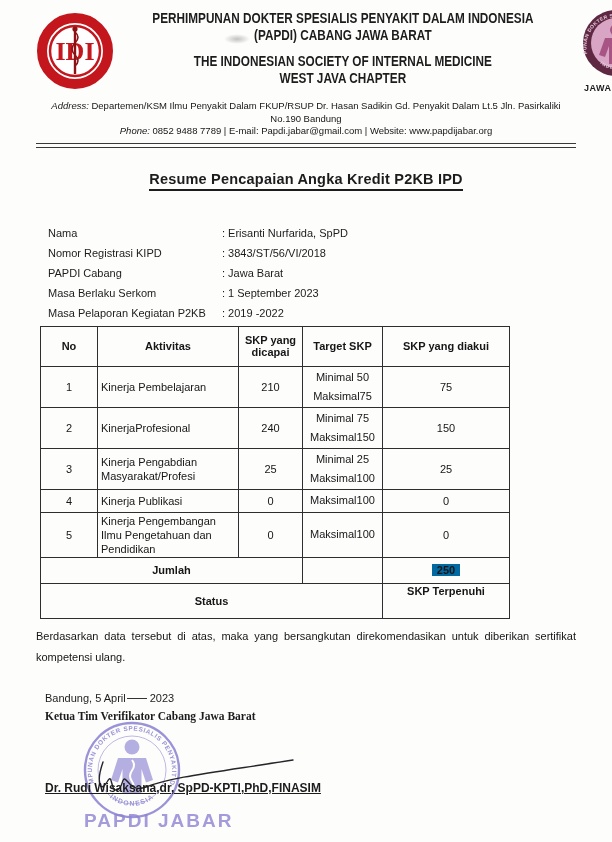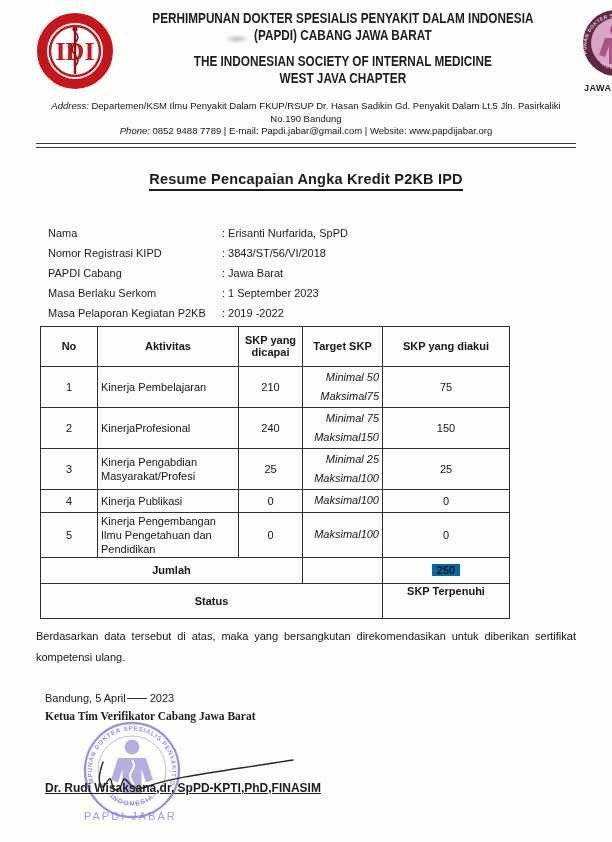--- a/index.html
+++ b/index.html
@@ -31,36 +31,36 @@
   .field-row{display:flex;height:20px;align-items:center;}
   .field-label{width:174px;flex:0 0 auto;}
   .field-value{flex:1 1 auto;}
   
   table.skp{border-collapse:collapse;margin:3px 0 0 4px;table-layout:fixed;
     font-size:11px;color:#161616;}
   table.skp th,table.skp td{border:1.4px solid #2e2e2e;padding:1px 3px;overflow:hidden;}
   table.skp th{font-weight:bold;text-align:center;vertical-align:middle;}
   td.c{text-align:center;vertical-align:middle;}
   td.l{text-align:left;vertical-align:middle;line-height:14px;}
-  td.tgt{text-align:right;vertical-align:middle;line-height:19px;font-style:italic;}
+  td.tgt{text-align:center;vertical-align:middle;line-height:19px;}
   tr.hrow{height:40px;} tr.r40{height:40px;} tr.r23{height:23px;}
   tr.jml{height:26px;} tr.sts{height:35px;}
   .jml-val{background:#0369a1;padding:0 5px;font-weight:bold;}
   .sts-val{vertical-align:top;text-align:center;font-weight:bold;padding-top:3px;}
   .bold{font-weight:bold;}
   
   .para{font-size:11px;line-height:21px;text-align:justify;margin-top:7px;color:#161616;}
   .closing{position:relative;margin-top:24px;height:170px;}
   .date-line{font-size:11px;margin-left:9px;position:relative;z-index:2;}
   .pen-dash{display:inline-block;width:20px;border-top:1.4px solid #333;
     vertical-align:middle;margin:0 3px 0 1px;}
   .role-line{font-size:11.5px;font-weight:bold;margin:6px 0 0 9px;position:relative;z-index:2;font-family:Liberation Serif, serif;}
   .stamp-svg{position:absolute;left:44px;top:18px;z-index:1;pointer-events:none;}
   .papdi-jabar{position:absolute;left:48px;top:118px;z-index:0;
-    font-size:11px;font-weight:normal;letter-spacing:2px;color:#958bd6;opacity:.85;}
+    font-size:19px;font-weight:bold;letter-spacing:2px;color:#958bd6;opacity:.85;}
   .name-line{font-size:12px;font-weight:bold;margin:59px 0 0 9px;position:relative;z-index:2;text-decoration:underline;}
 </style>
 </head>
 <body>
 
 <div class="page">
 
   <div class="smudge"></div>
 
   <div class="lh-row">

